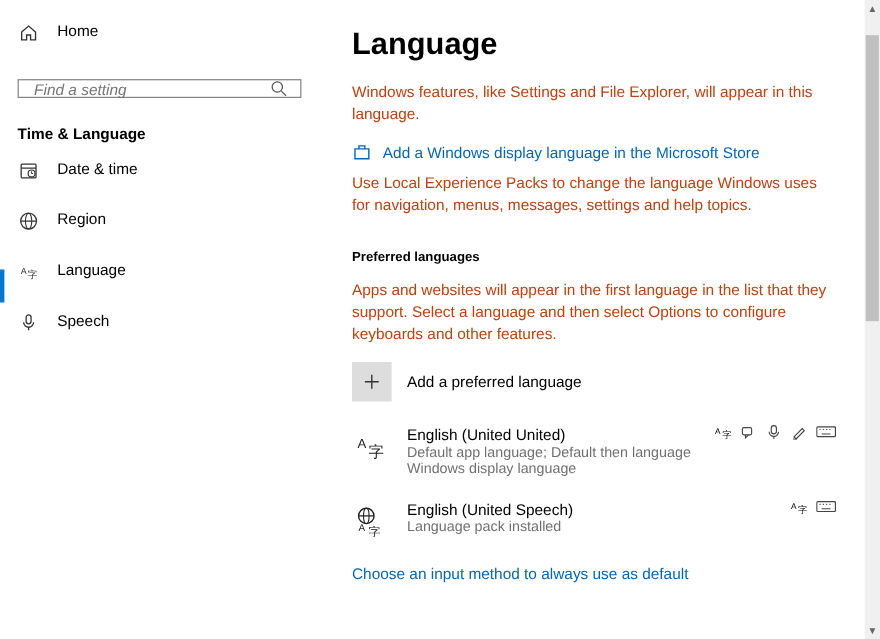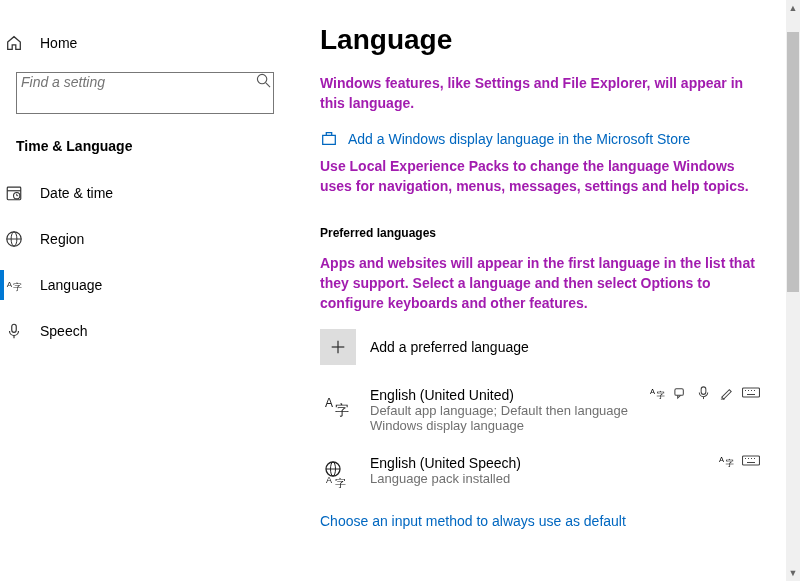--- a/index.html
+++ b/index.html
@@ -4,31 +4,31 @@
 <style>
   * { box-sizing: border-box; }
   html, body { margin:0; padding:0; width:800px; height:581px; font-family: "Segoe UI", Arial, sans-serif; font-size:14px; color:#000; background:#fff; overflow:hidden; }
   .window { display:flex; flex-direction:column; height:100%; }
   .titlebar { height:32px; display:flex; align-items:center; padding-left:12px; }
   .title-text { font-size:12px; }
   .winbtns { margin-left:auto; display:flex; }
   .winbtn { width:46px; height:32px; display:flex; align-items:center; justify-content:center; color:#555; }
   .body { flex:1; display:flex; min-height:0; }
   .sidebar { width:290px; border-right:0px solid #ddd; padding-top:20px; }
-  .sb-item { height:46px; display:flex; align-items:center; padding-left:4px; gap:16px; position:relative; }
+  .sb-item { height:46px; display:flex; align-items:flex-start; padding-left:16px; gap:16px; position:relative; }
   .sb-item.sel::before { content:""; position:absolute; left:0; top:8px; bottom:8px; width:4px; background:#0078d4; }
   .sb-icon { width:20px; height:20px; display:flex; align-items:center; justify-content:center; color:#333; }
-  .searchwrap { margin:6px 16px 14px 16px; height:42px; border:1px solid #777; display:flex; align-items:flex-start; padding:0 2px; background:#fff; }
+  .searchwrap { margin:6px 16px 14px 16px; height:17px; border:1px solid #777; display:flex; align-items:center; padding:0 12px; background:#fff; }
   .searchwrap input { flex:1; border:none; outline:none; font-size:14px; font-style:italic; color:#666; background:transparent; }
   .cat { font-weight:600; padding:10px 16px 16px 16px; }
   .main { flex:1; position:relative; overflow:hidden; }
   .main-inner { position:absolute; inset:0; overflow-y:hidden; padding:20px 30px 0 30px; }
   h1 { font-size:28px; font-weight:600; margin:4px 0 18px 0; }
   h2 { font-size:12px; font-weight:600; margin:30px 0 14px 0; }
-  p { margin:0 0 16px 0; line-height:1.4; max-width:440px; color:#a21caf;font-weight:bold;}
+  p { margin:0 0 16px 0; line-height:1.4; max-width:440px; color:#c2410c;}
   .link { color:#0067c0; display:flex; align-items:flex-end; gap:10px; margin-bottom:10px; }
   .link .store-icon { color:#0067c0; }
   .addbtn { display:flex; align-items:center; gap:14px; margin:10px 0 22px 0; }
   .plusbox { width:36px; height:36px; background:#ddd; display:flex; align-items:center; justify-content:center; font-size:20px; }
   .lang-item { display:flex; gap:14px; margin-bottom:22px; position:relative; max-width:440px; }
   .lang-icon { width:36px; height:36px; display:flex; align-items:center; justify-content:center; padding-top:2px;}
   .lang-name { font-size:14px; }
   .lang-sub { font-size:13px; color:#707070; }
   .feature-icons { position:absolute; right:0; top:-2px; display:flex; gap:8px; color:#444; font-size:13px;}
   .bottomlink { color:#0067c0; margin-top:10px; }

